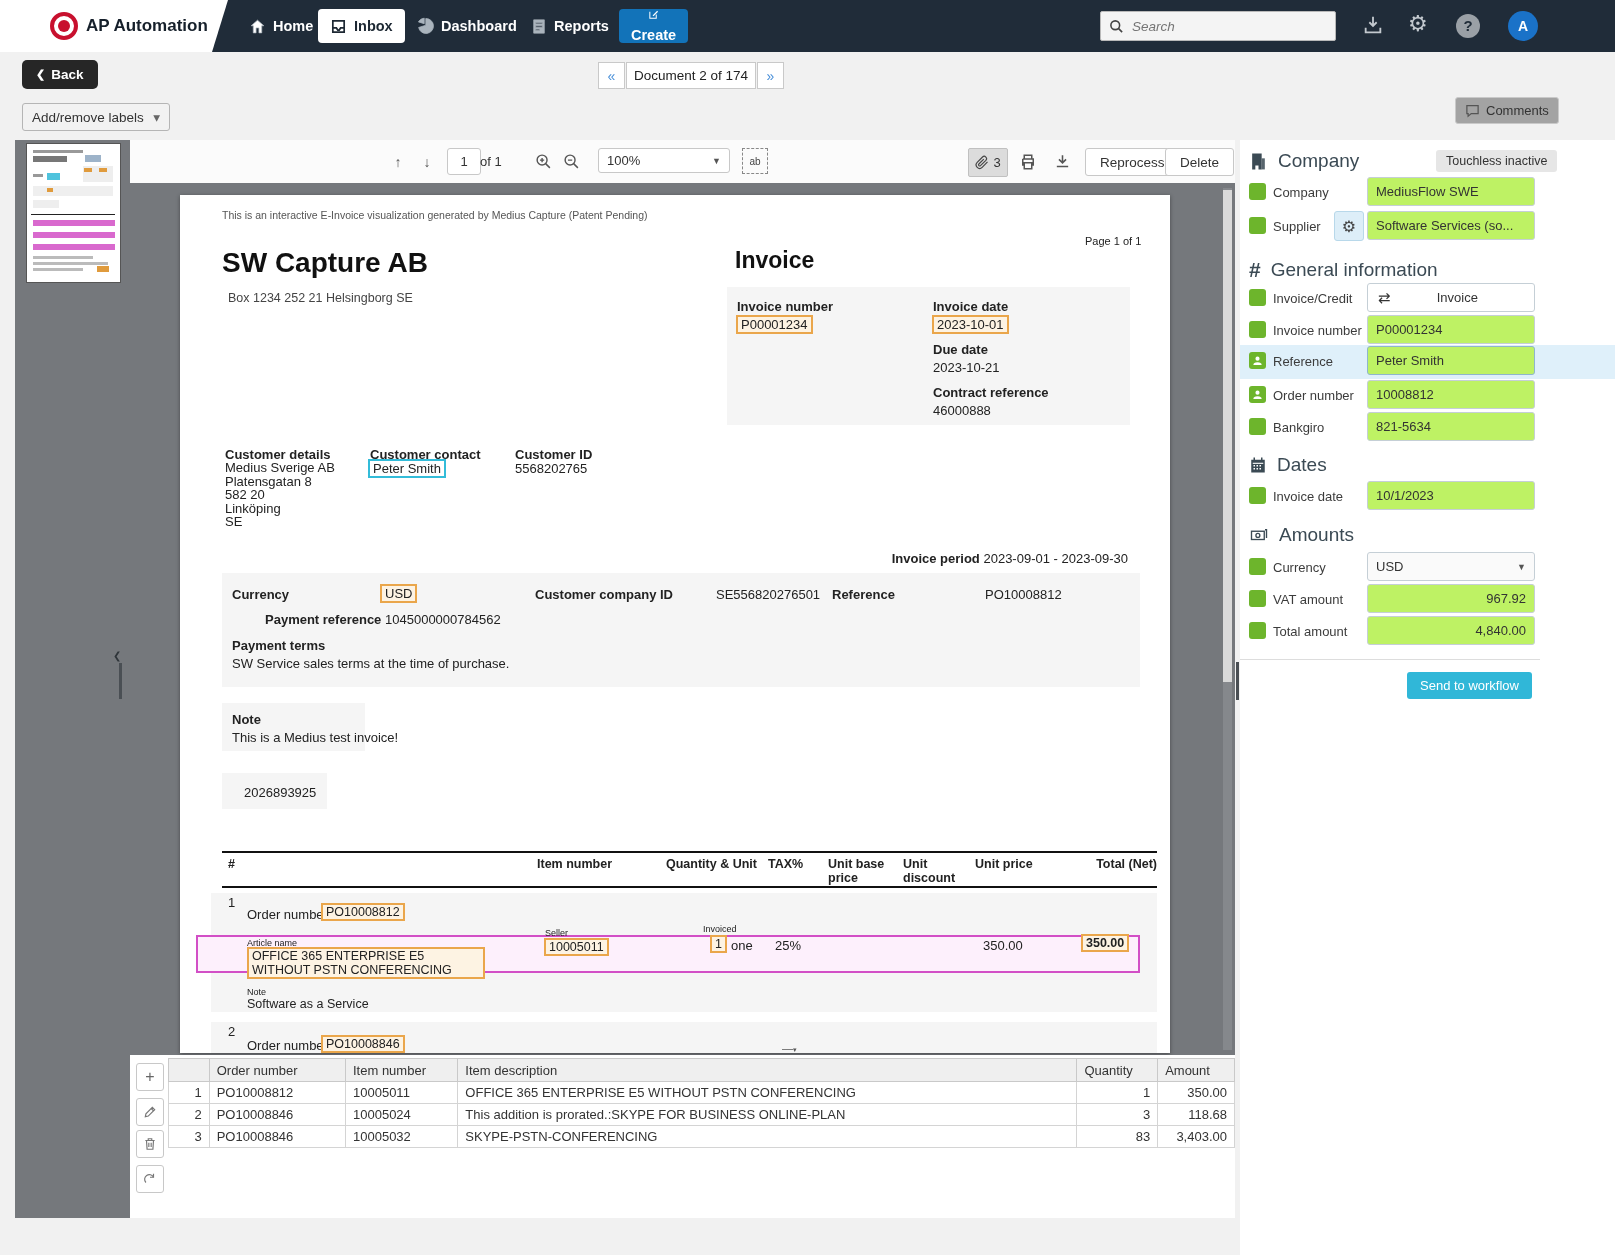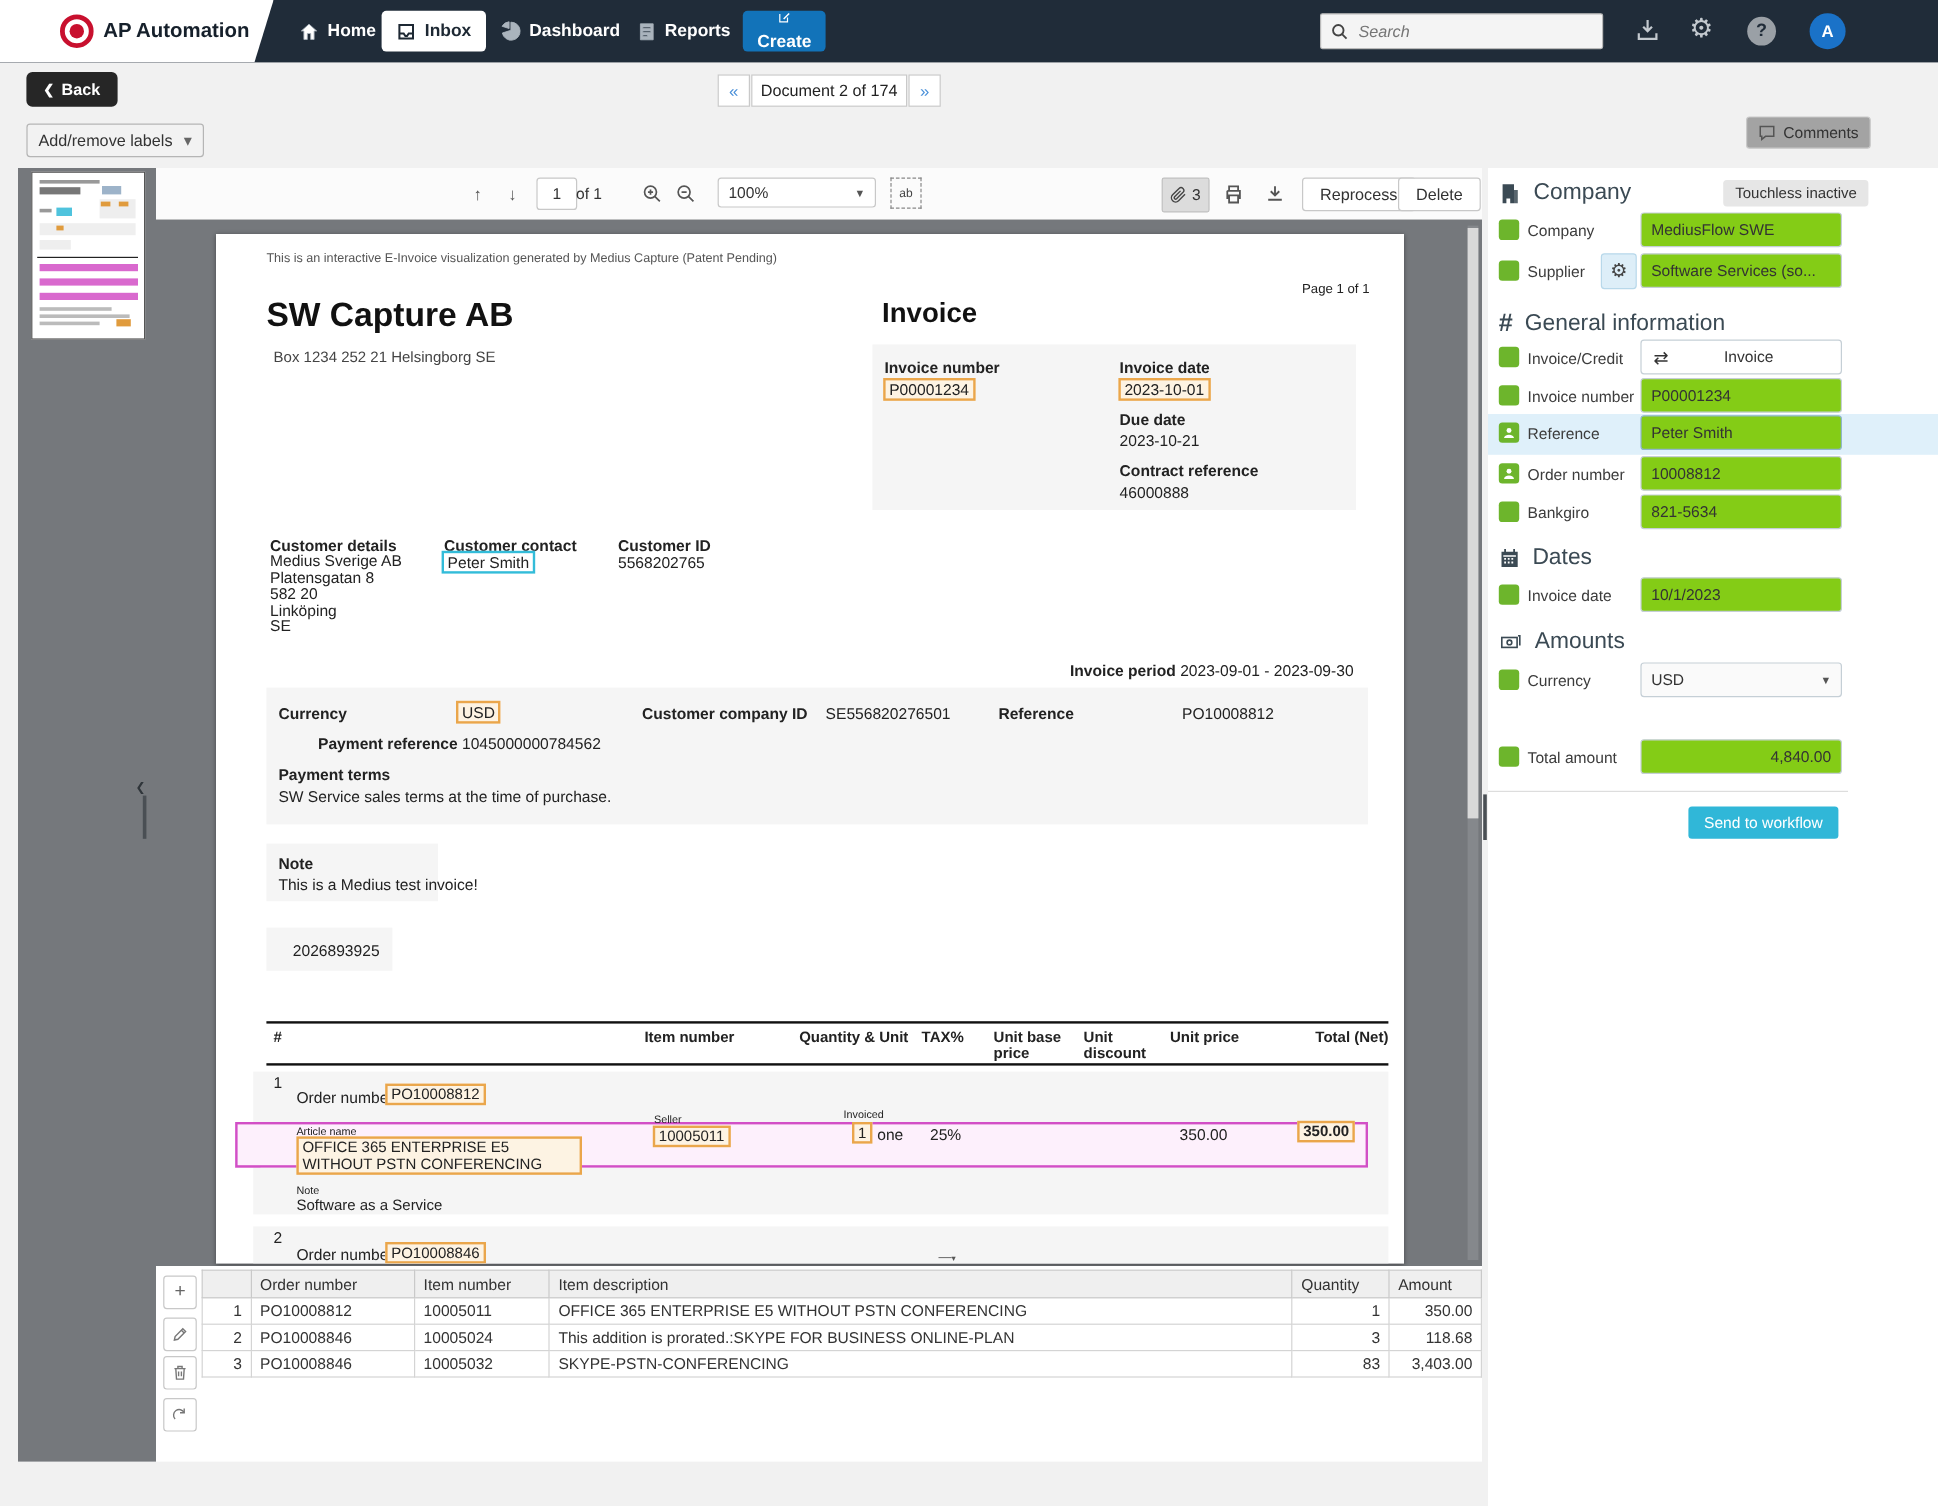--- a/index.html
+++ b/index.html
@@ -94,21 +94,21 @@
   
   .rpanel{position:absolute;left:1240px;top:140px;width:375px;height:1115px;background:#fff;}
   .sect{position:absolute;left:9px;font-size:19px;color:#3b4a54;display:flex;align-items:center;gap:10px;}
   .badge{position:absolute;left:196px;top:10px;background:#e6e6e6;border-radius:3px;font-size:12.5px;
     color:#333;padding:4px 10px;}
   .prow{position:absolute;left:0;width:375px;height:32px;}
   .prow.hl{background:#dff0fa;height:34px;}
   .pind{position:absolute;left:9px;top:7px;width:17px;height:17px;background:#6db52c;border-radius:3px;}
   .plabel{position:absolute;left:33px;top:9px;font-size:13px;color:#3c3c3c;}
   .pinput{position:absolute;left:127px;top:1px;width:168px;height:29px;border:1px solid #c5cfd6;
-    border-radius:3px;background:#84cc16;font-size:13px;color:#333;padding:0 8px;box-sizing:border-box;
+    border-radius:3px;background:#bef264;font-size:13px;color:#333;padding:0 8px;box-sizing:border-box;
     font-family:"Liberation Sans",sans-serif;}
   .pinput:disabled{background:#fff;color:#333;}
   .pinput.r{text-align:right;}
   .gearbtn{position:absolute;left:94px;top:1px;width:28px;height:28px;background:#ddeef8;
     border:1px solid #b8d8ea;border-radius:3px;display:flex;align-items:center;justify-content:center;
     color:#444;font-size:16px;}
   .combo{position:absolute;left:127px;top:1px;width:168px;height:29px;border:1px solid #c5cfd6;border-radius:3px;
     background:#fff;box-sizing:border-box;font-size:13px;color:#333;display:flex;align-items:center;}
   .sendbtn{position:absolute;left:167px;top:532px;width:125px;height:27px;background:#30b7d8;color:#fff;
     border:0;border-radius:3px;font-size:13px;font-family:"Liberation Sans",sans-serif;}
@@ -324,21 +324,21 @@
       <div class="abs b" style="left:335px;top:252px;">Customer ID</div>
       <div class="abs" style="left:335px;top:266px;">5568202765</div>
 
       <div class="abs" style="left:600px;top:356px;width:348px;text-align:right;">
         <span class="b">Invoice period</span> <span>2023-09-01 - 2023-09-30</span>
       </div>
       <div class="gb" style="left:42px;top:378px;width:918px;height:114px;"></div>
       <div class="abs b" style="left:52px;top:392px;">Currency</div>
       <span class="abs obox" style="left:200px;top:389px;">USD</span>
       <div class="abs b" style="left:355px;top:392px;">Customer company ID</div>
-      <div class="abs" style="left:508px;top:392px;text-align:center;">SE556820276501</div>
+      <div class="abs" style="left:536px;top:392px;text-align:center;">SE556820276501</div>
       <div class="abs b" style="left:652px;top:392px;">Reference</div>
       <div class="abs" style="left:805px;top:392px;">PO10008812</div>
       <div class="abs b" style="left:52px;top:417px;padding-left:33px;">Payment reference</div>
       <div class="abs" style="left:205px;top:417px;">1045000000784562</div>
       <div class="abs b" style="left:52px;top:443px;">Payment terms</div>
       <div class="abs" style="left:52px;top:461px;">SW Service sales terms at the time of purchase.</div>
 
       <div class="gb" style="left:42px;top:508px;width:143px;height:48px;"></div>
       <div class="abs b" style="left:52px;top:517px;">Note</div>
       <div class="abs" style="left:52px;top:535px;white-space:nowrap;">This is a Medius test invoice!</div>
@@ -537,20 +537,25 @@
       <span>Amounts</span>
     </div>
     <div class="prow" style="top:411px;">
       <span class="pind"></span>
       <span class="plabel">Currency</span>
       <div class="combo" style="background:#fafafa;">
         <span style="padding-left:8px;flex:1;">USD</span>
         <span style="padding-right:8px;font-size:9px;color:#555;">▼</span>
       </div>
     </div>
+    <div class="prow" style="top:443px;">
+      <span class="pind"></span>
+      <span class="plabel">VAT amount</span>
+      <input class="pinput r" value="967.92" style="">
+    </div>
     <div class="prow" style="top:475px;">
       <span class="pind"></span>
       <span class="plabel">Total amount</span>
       <input class="pinput r" value="4,840.00" style="">
     </div>
 
     <div class="hr"></div>
     <button class="sendbtn">Send to workflow</button>
   </div>
 

